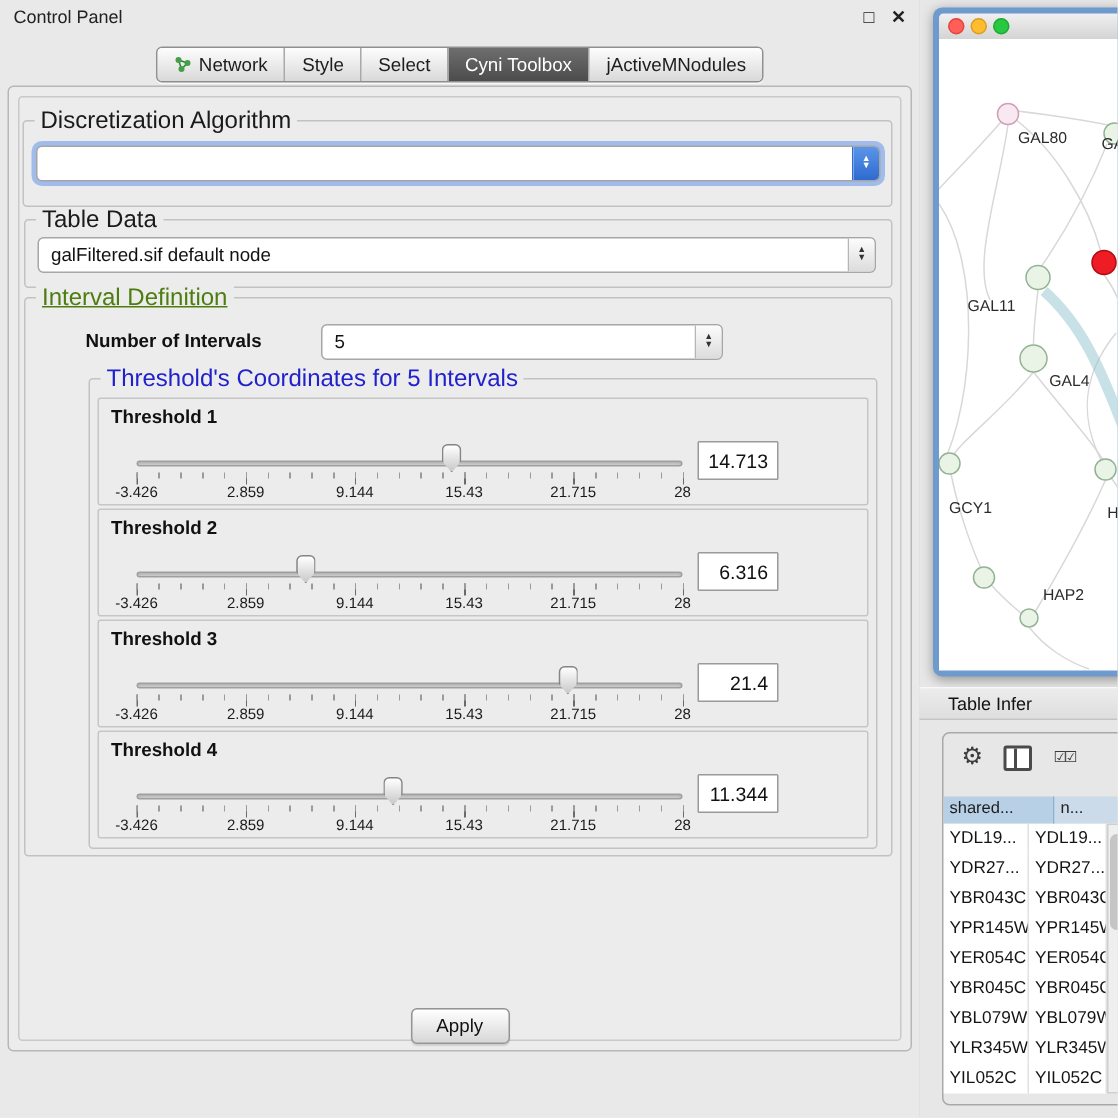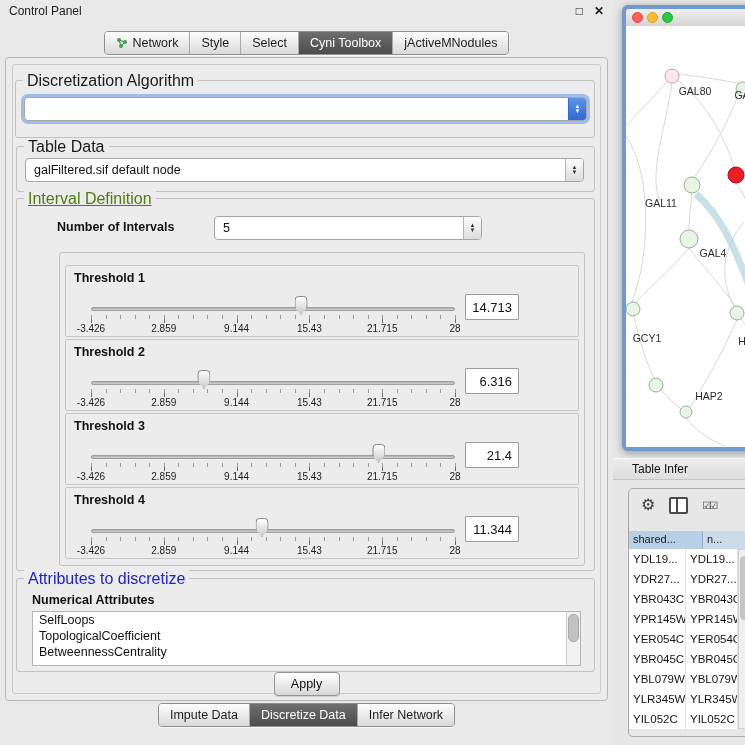--- a/index.html
+++ b/index.html
@@ -162,20 +162,21 @@
         <span class="boldlabel" style="left:40px;top:21px;">Number of Intervals</span>
         <div class="combo" style="left:197px;top:17px;width:268px;height:24px;">
           <span>5</span>
           <span class="stepper">
               <span>▲</span>
               <span>▼</span>
             </span>
         </div>
 
         <div class="group" style="left:42px;top:53px;width:524px;height:312px;">
+          <span class="gtitle blue">Threshold's Coordinates for 5 Intervals</span>
           <div id="sliders">
   <div class="thr-panel">
     <div class="thr-label">Threshold 1</div>
     <div class="slider">
       <div class="track"></div>
       <div class="ticks"></div>
       <div class="tick-labels">
                     <span class="tick-label" style="left: 4px;">-3.426</span>
                     <span class="tick-label" style="left: 76.8px;">2.859</span>
                     <span class="tick-label" style="left: 149.6px;">9.144</span>
@@ -238,51 +239,24 @@
                     <span class="tick-label" style="left: 368px;">28</span>
                   </div>
       <div class="thumb" style="left: 175.077px;"></div>
     </div>
     <input class="valbox" readonly="" value="11.344" style="">
   </div>
 </div>
         </div>
       </div>
 
-      <div class="group" style="left:10px;top:520px;width:577px;height:92px;">
-        <span class="gtitle blue">Attributes to discretize</span>
-        <span class="boldlabel" style="left:15px;top:14px;">Numerical Attributes</span>
-        <div class="listbox" style="left:15px;top:32px;width:547px;height:53px;">
-          <div id="attr-items">
-              <div class="list-item">SelfLoops</div>
-              <div class="list-item">TopologicalCoefficient</div>
-              <div class="list-item">BetweennessCentrality</div>
-            </div>
-          <div class="vscroll">
-              <div class="thumb2"></div>
-            </div>
-        </div>
-      </div>
 
       <div id="apply-btn">Apply</div>
     </div>
 
-    <div id="bottom-tabs">
-      <div class="segbar" id="bottom-tabs-bar">
-          <div class="seg">
-            <span>Impute Data</span>
-          </div>
-          <div class="seg selected">
-            <span>Discretize Data</span>
-          </div>
-          <div class="seg">
-            <span>Infer Network</span>
-          </div>
-        </div>
-    </div>
   </div>
 
   <div id="right">
 
     <div id="net-window">
       <div id="net-titlebar">
         <span class="light red"></span>
         <span class="light yellow"></span>
         <span class="light green"></span>
       </div>

